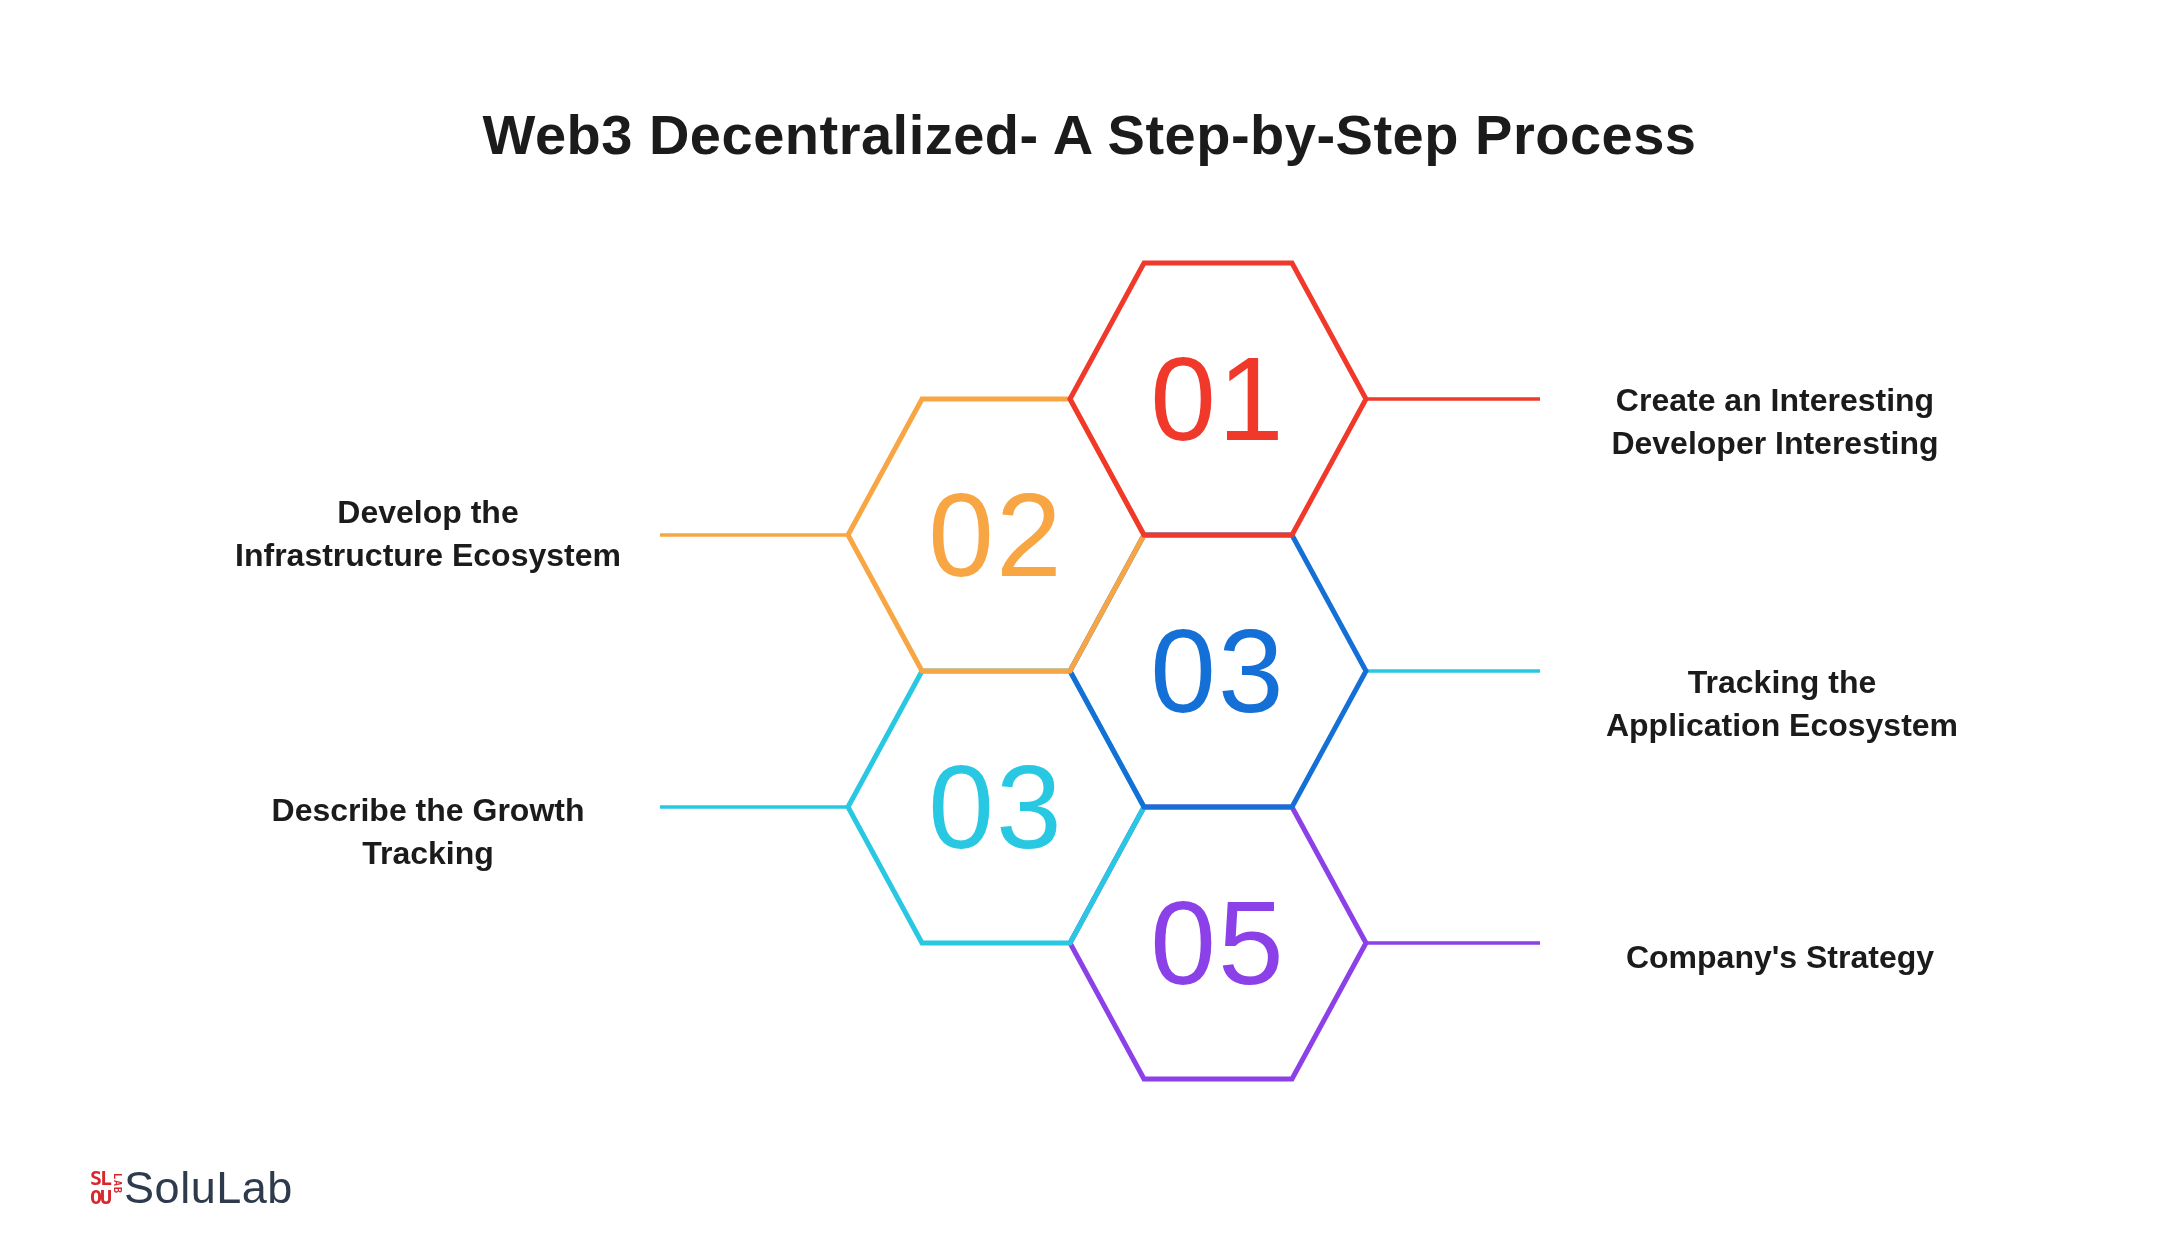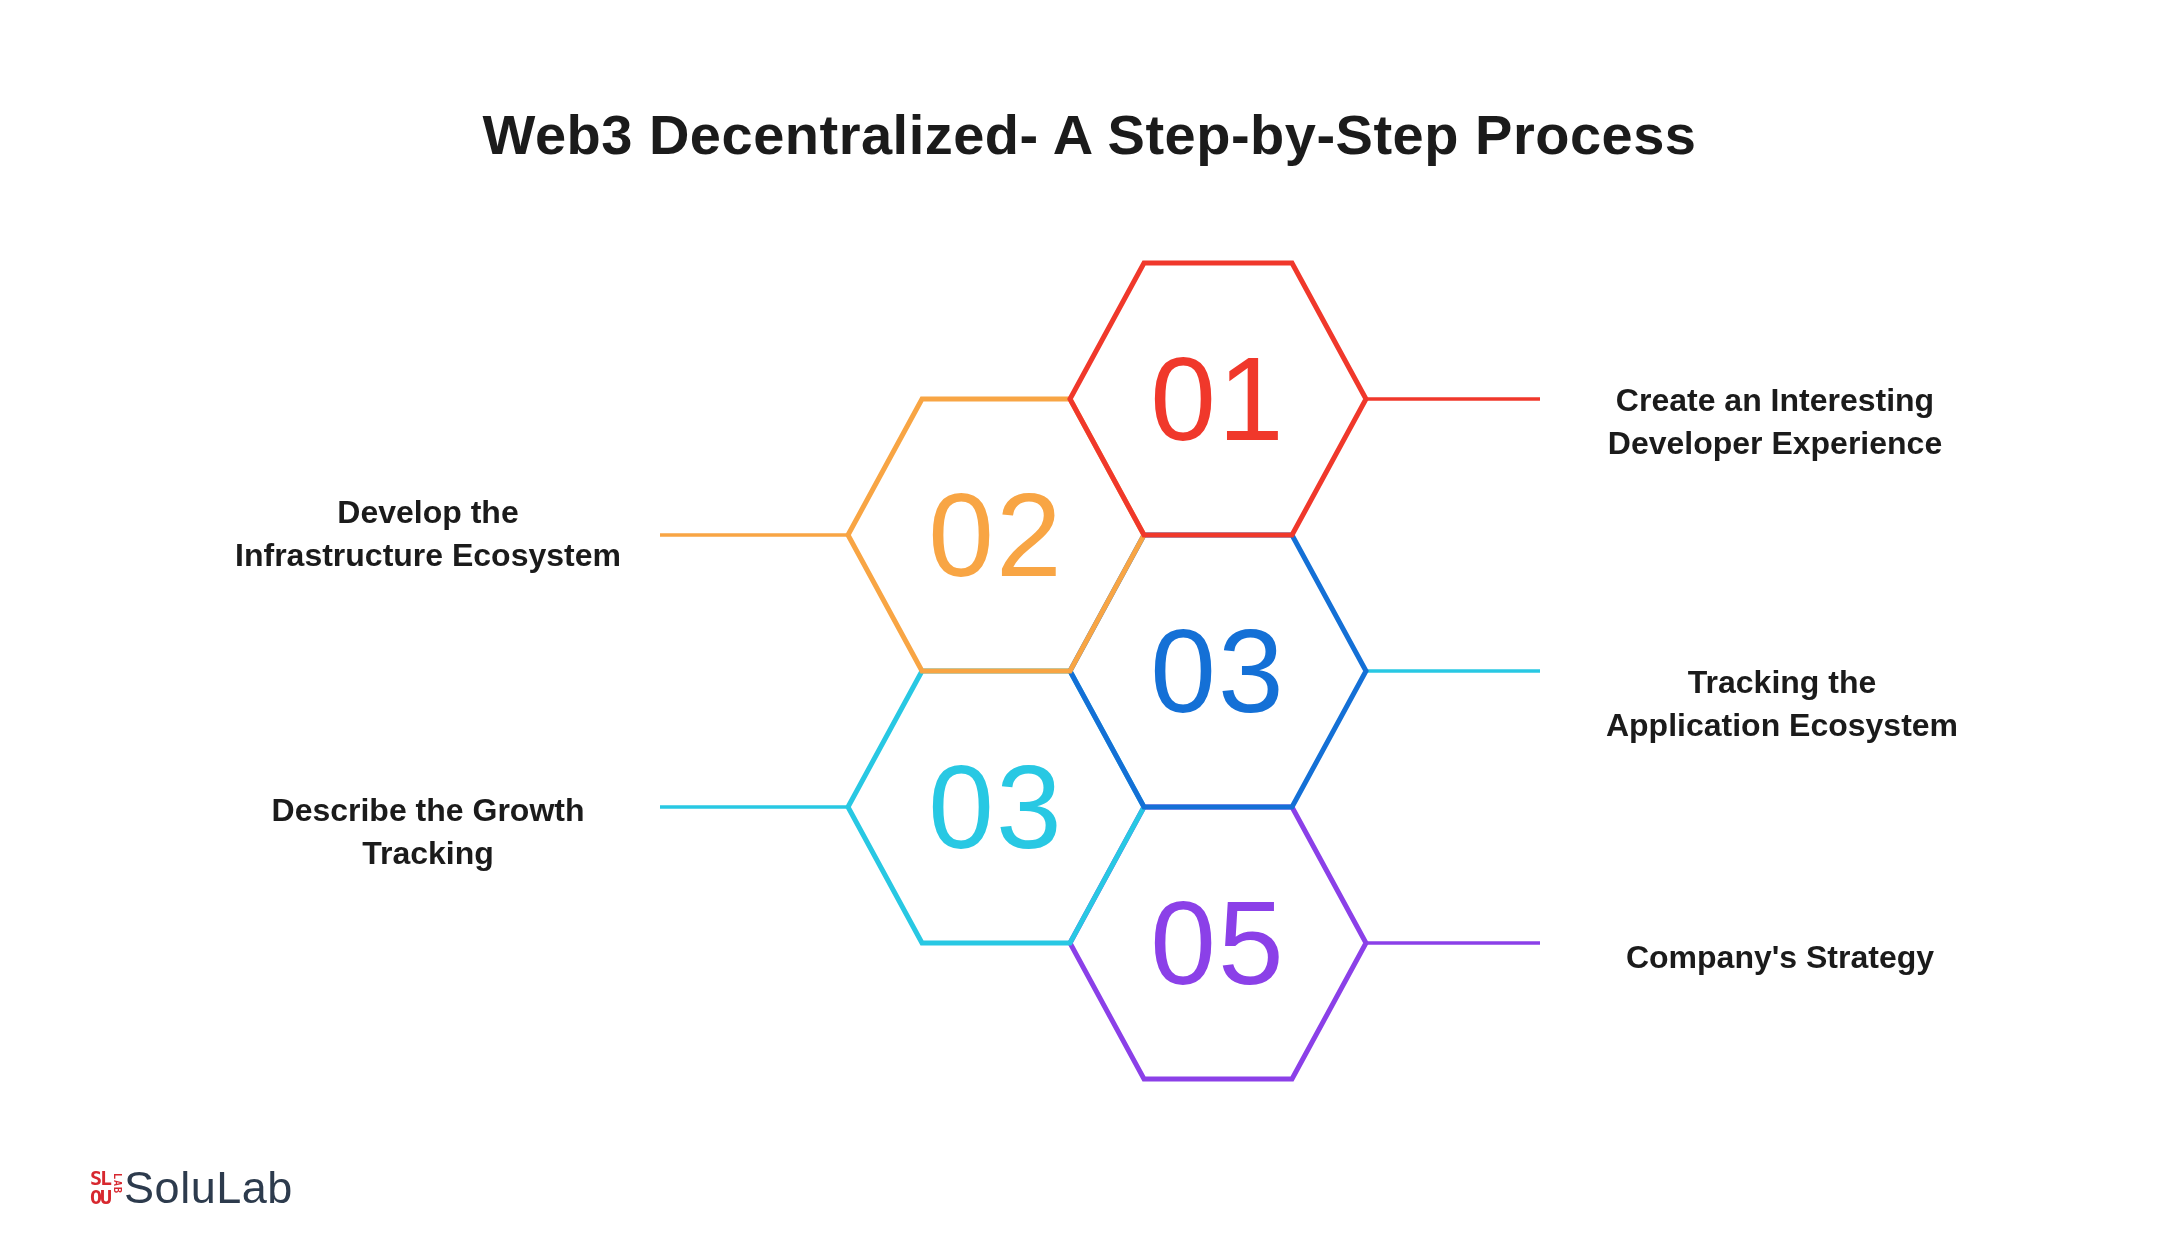--- a/index.html
+++ b/index.html
@@ -70,21 +70,21 @@
     </svg>
 
   <div class="hexnum s1" style="color: rgb(240, 56, 43);">01</div>
   <div class="hexnum s2" style="color: rgb(248, 165, 68);">02</div>
   <div class="hexnum s3" style="color: rgb(20, 112, 214);">03</div>
   <div class="hexnum s4" style="color: rgb(40, 200, 227);">03</div>
   <div class="hexnum s5" style="color: rgb(139, 64, 232);">05</div>
 
   <div class="label l1">
     <div>Create an Interesting</div>
-    <div>Developer Experience</div>
+    <div>Developer Interesting</div>
   </div>
   <div class="label l2">
     <div>Develop the</div>
     <div>Infrastructure Ecosystem</div>
   </div>
   <div class="label l3">
     <div>Tracking the</div>
     <div>Application Ecosystem</div>
   </div>
   <div class="label l4">

